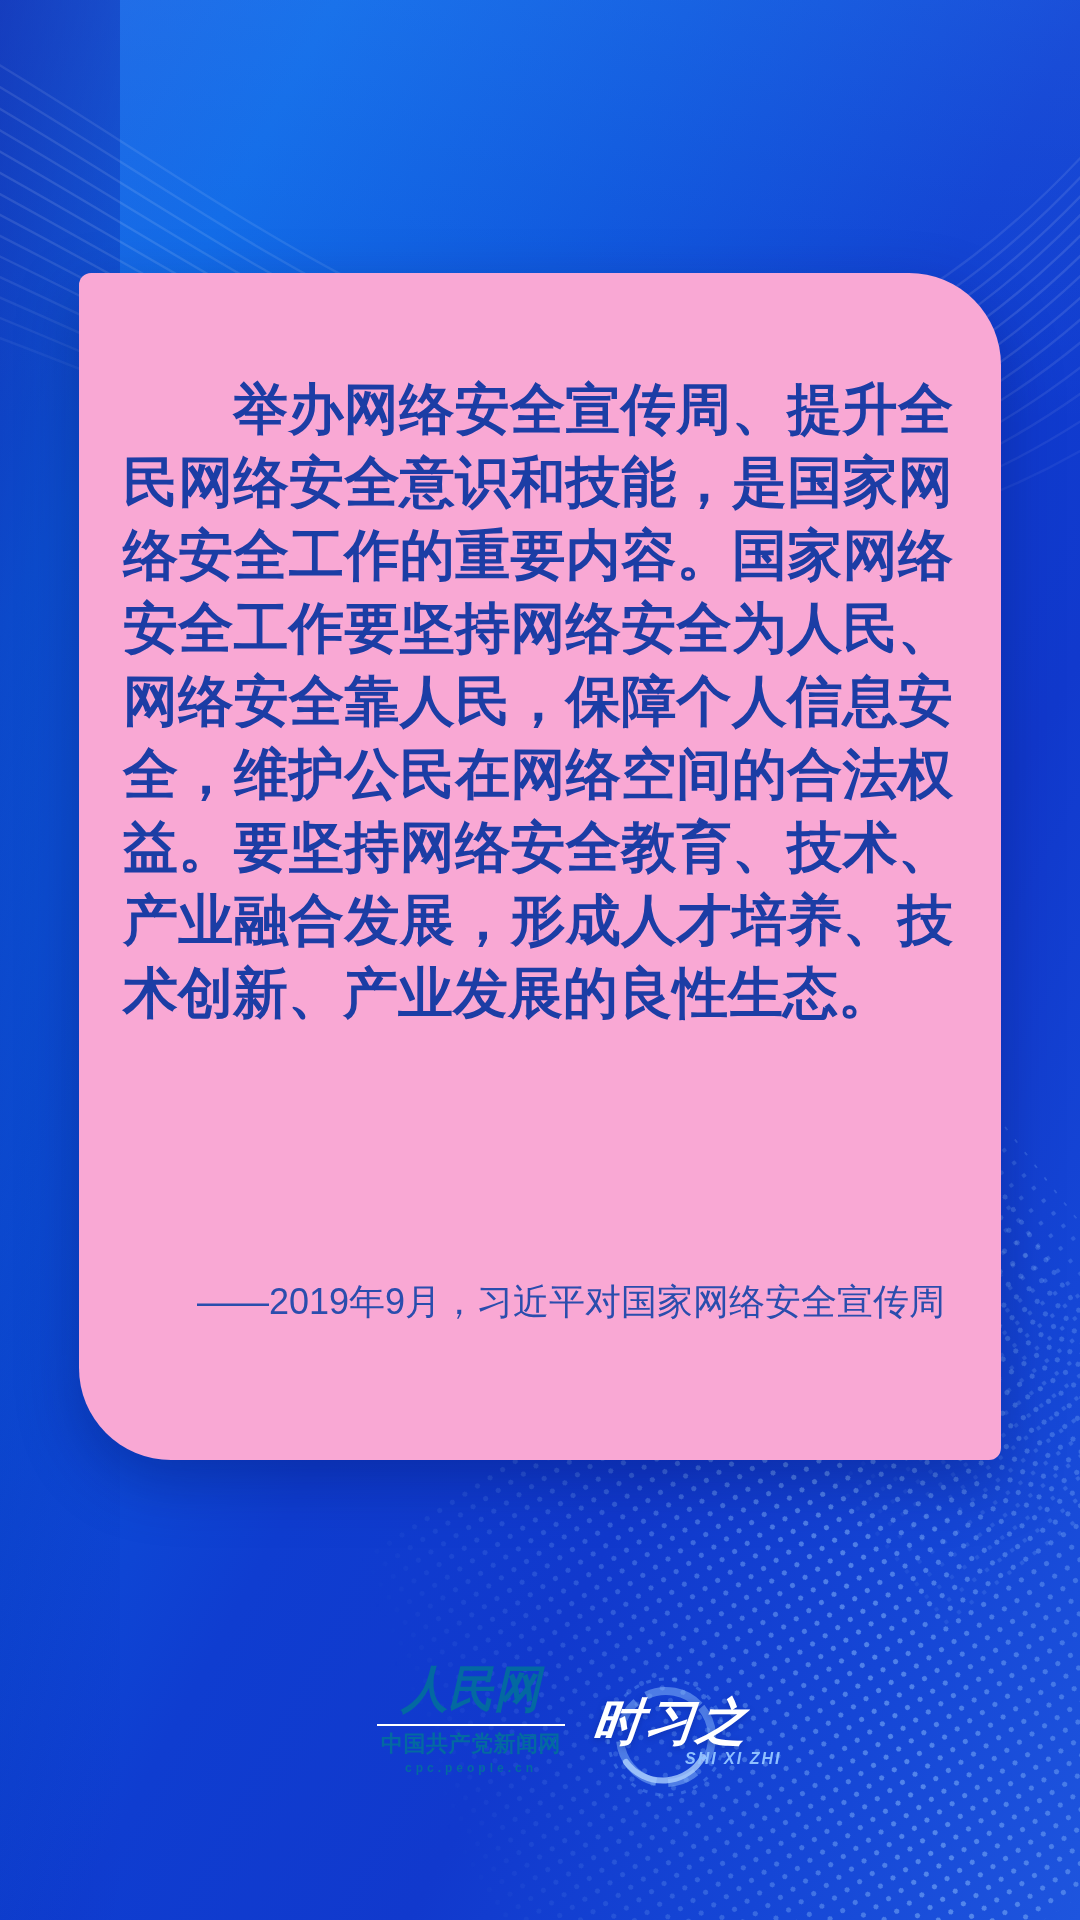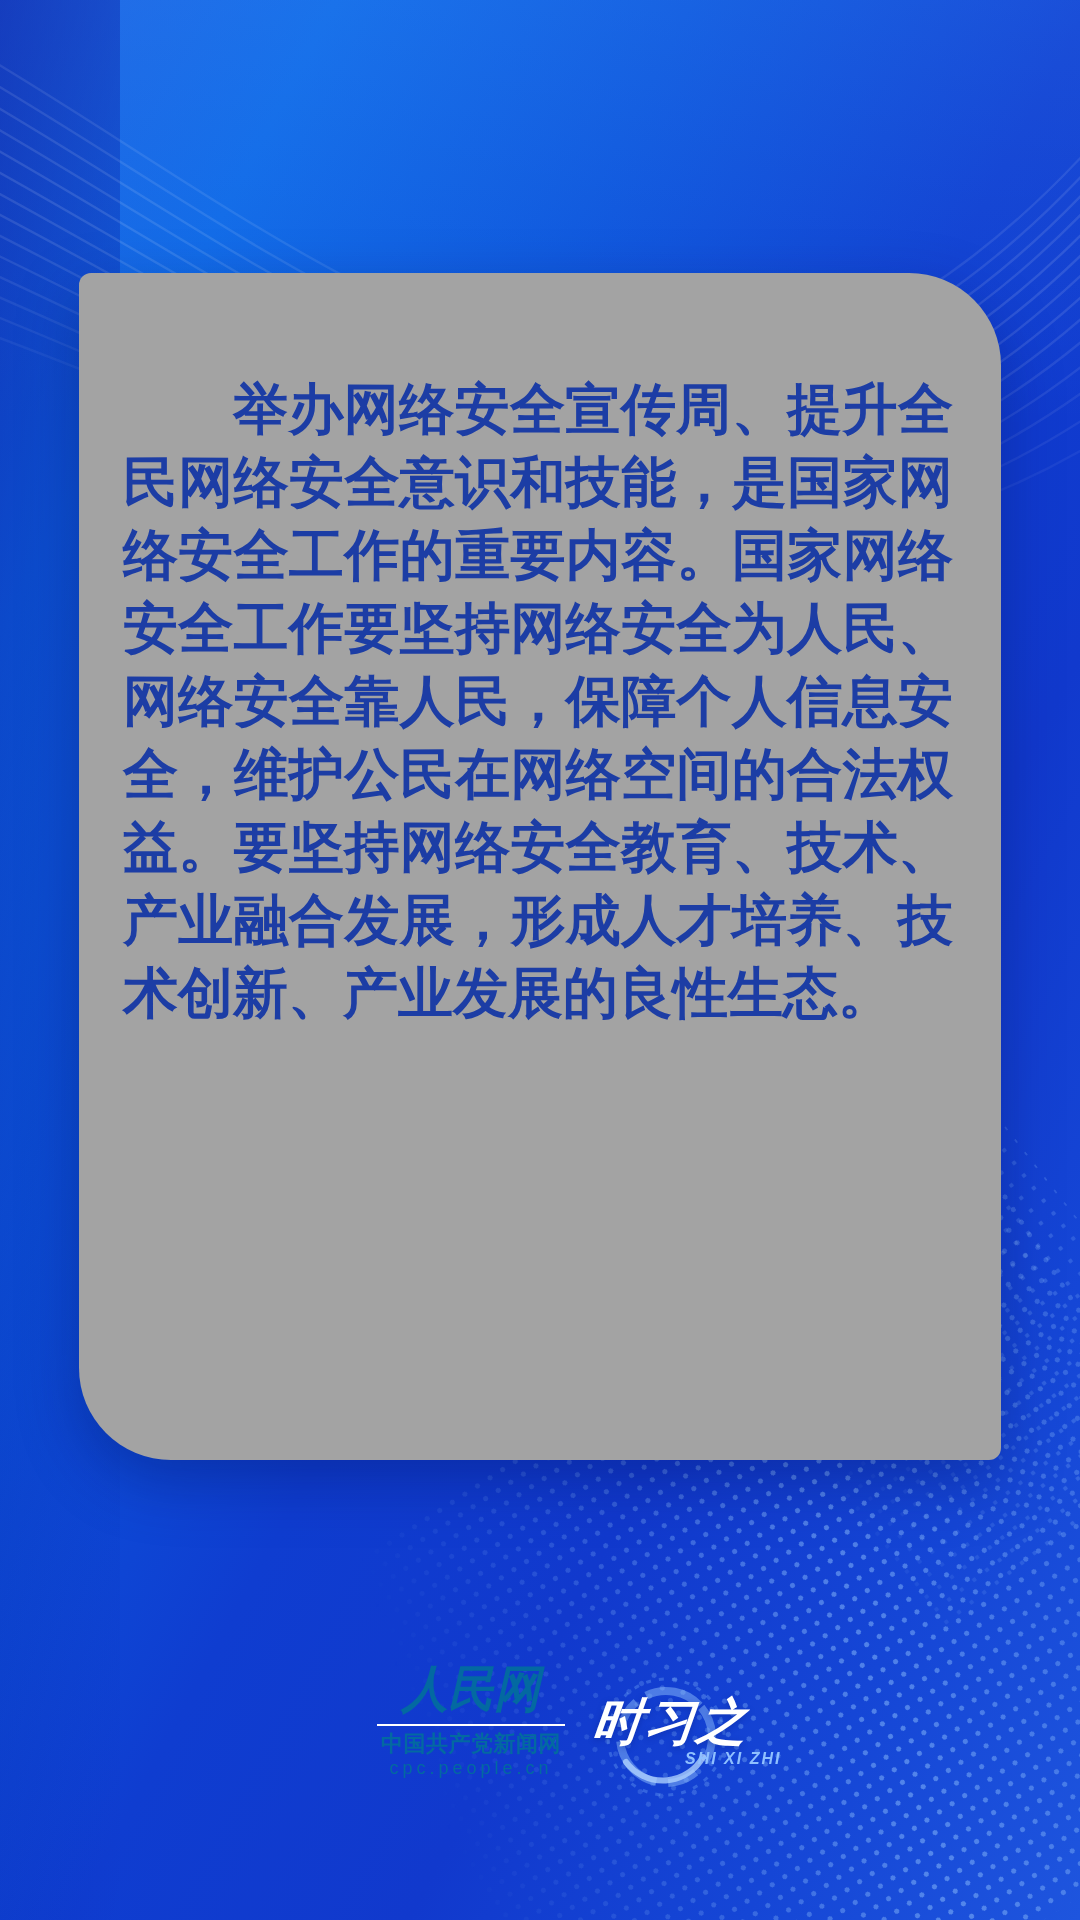--- a/index.html
+++ b/index.html
@@ -32,21 +32,21 @@
     position:absolute;right:-60px;top:1150px;width:360px;height:420px;
     background-image:radial-gradient(rgba(140,190,255,.35) 2px,rgba(140,190,255,0) 2.5px);
     background-size:16px 16px;
     transform:rotate(-38deg);
     -webkit-mask-image:linear-gradient(120deg,rgba(0,0,0,0) 15%,rgba(0,0,0,.7) 70%,rgba(0,0,0,0) 100%);
     mask-image:linear-gradient(120deg,rgba(0,0,0,0) 15%,rgba(0,0,0,.7) 70%,rgba(0,0,0,0) 100%);
     pointer-events:none;
   }
   .card{
     position:absolute;left:79px;top:273px;width:922px;height:1187px;
-    background:#a3a3a3;
+    background:#f9a8d4;
     border-radius:12px 92px 12px 92px;
     box-shadow:0 22px 60px rgba(4,18,96,.35);
   }
   .quote-text{
     position:absolute;left:44px;top:100px;width:830px;
     font-family:"Liberation Serif","DejaVu Serif",serif;
     font-weight:700;
     font-size:55px;line-height:73px;
     color:#1c3da5;
     text-align:justify;
@@ -72,21 +72,21 @@
     font-size:50px;line-height:62px;
     display:block;transform:scaleX(.92);
   }
   .people-rule{
     height:0;border-bottom:2px solid #ffffff;margin:4px 6px 5px 6px;
   }
   .people-name{
     display:block;font-weight:700;font-size:22px;line-height:26px;letter-spacing:.5px;
   }
   .people-url{
-    display:block;font-weight:400;font-size:18px;line-height:22px;letter-spacing:4px;
+    display:block;font-weight:700;font-size:12px;line-height:22px;letter-spacing:4px;
   }
   .shixizhi-block{
     position:absolute;left:585px;top:1688px;width:230px;height:140px;color:#ffffff;
   }
   .shixizhi-ring{position:absolute;left:6px;top:-26px;}
   .shixizhi-text{
     position:absolute;left:8px;top:8px;
     font-weight:700;font-style:italic;
     font-size:50px;line-height:52px;letter-spacing:2px;
     transform:skewX(-6deg);
@@ -123,21 +123,21 @@
     <path d="M -60 316 C 356 464, 716 698, 1140 414" stroke-opacity="0.06"></path>
   </g>
 </svg>
 
 <div class="dots2"></div>
 <div class="dots"></div>
 
 <div class="card">
   <p class="quote-text">举办网络安全宣传周、提升全民网络安全意识和技能，是国家网络安全工作的重要内容。国家网络安全工作要坚持网络安全为人民、网络安全靠人民，保障个人信息安全，维护公民在网络空间的合法权益。要坚持网络安全教育、技术、产业融合发展，形成人才培养、技术创新、产业发展的良性生态。</p>
   <p class="attribution">
-    <br>
+    <span>——2019年9月，习近平对国家网络安全宣传周</span><br>
   </p>
 </div>
 
 <div class="people-block">
   <span class="people-script">人民网</span>
   <div class="people-rule"></div>
   <span class="people-name">中国共产党新闻网</span>
   <span class="people-url">cpc.people.cn</span>
 </div>
 

